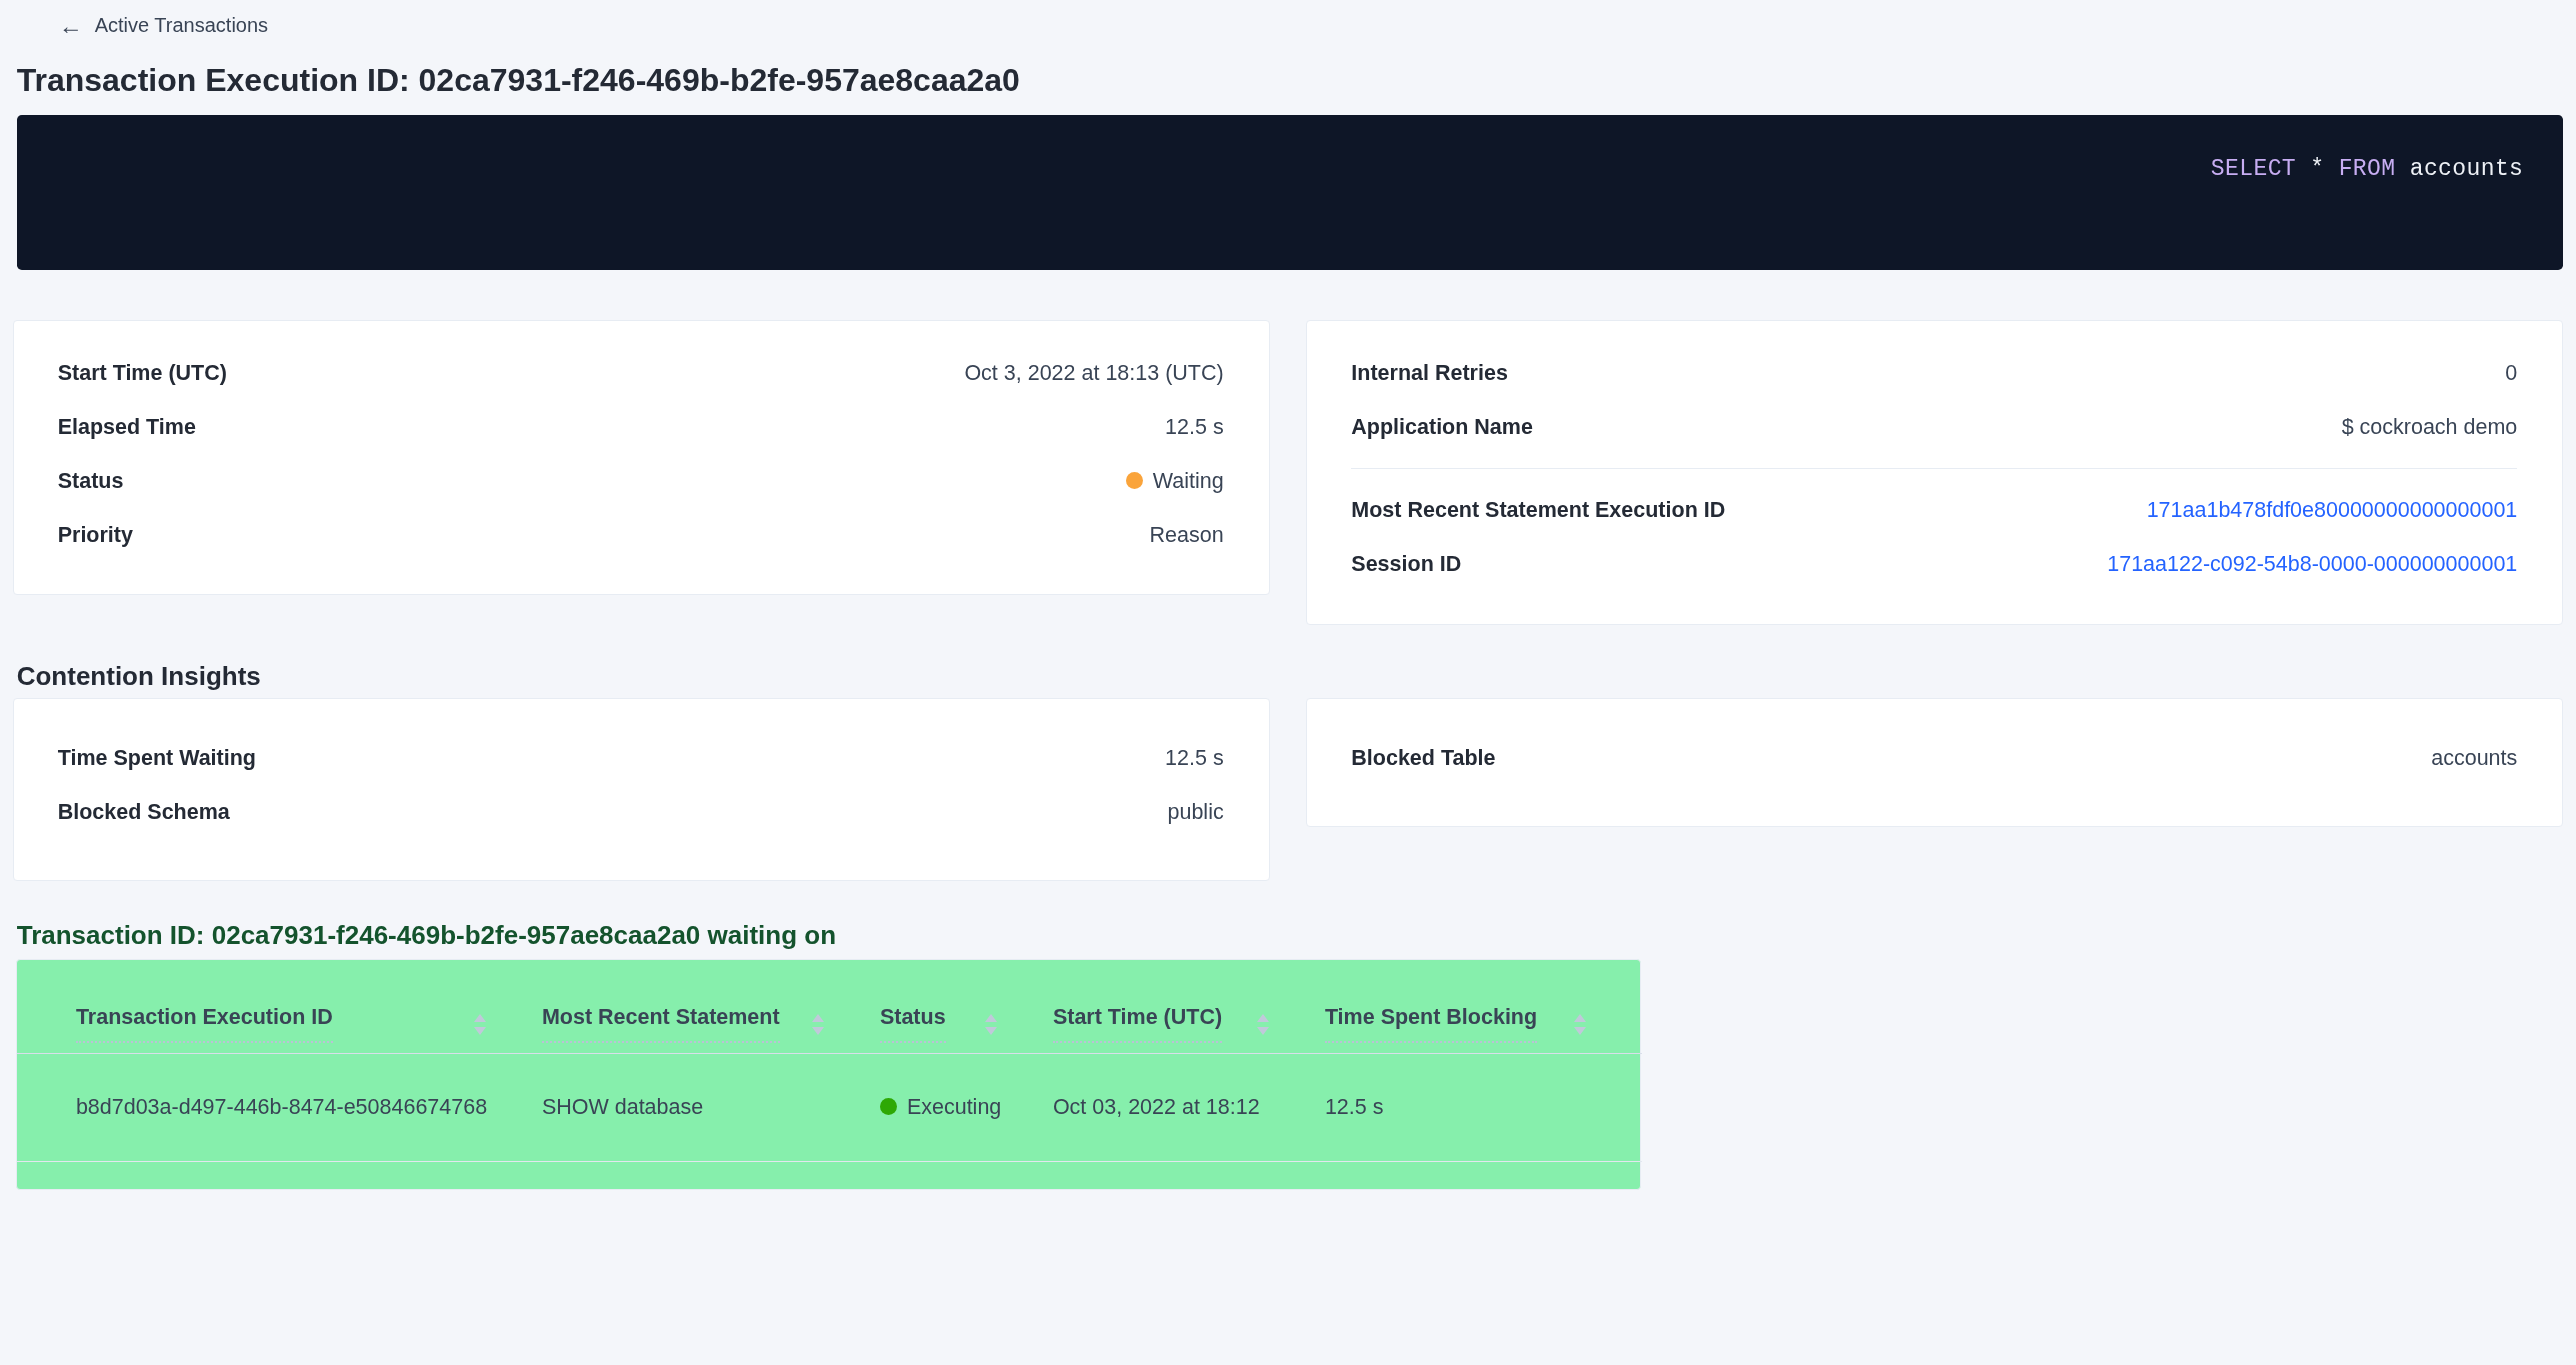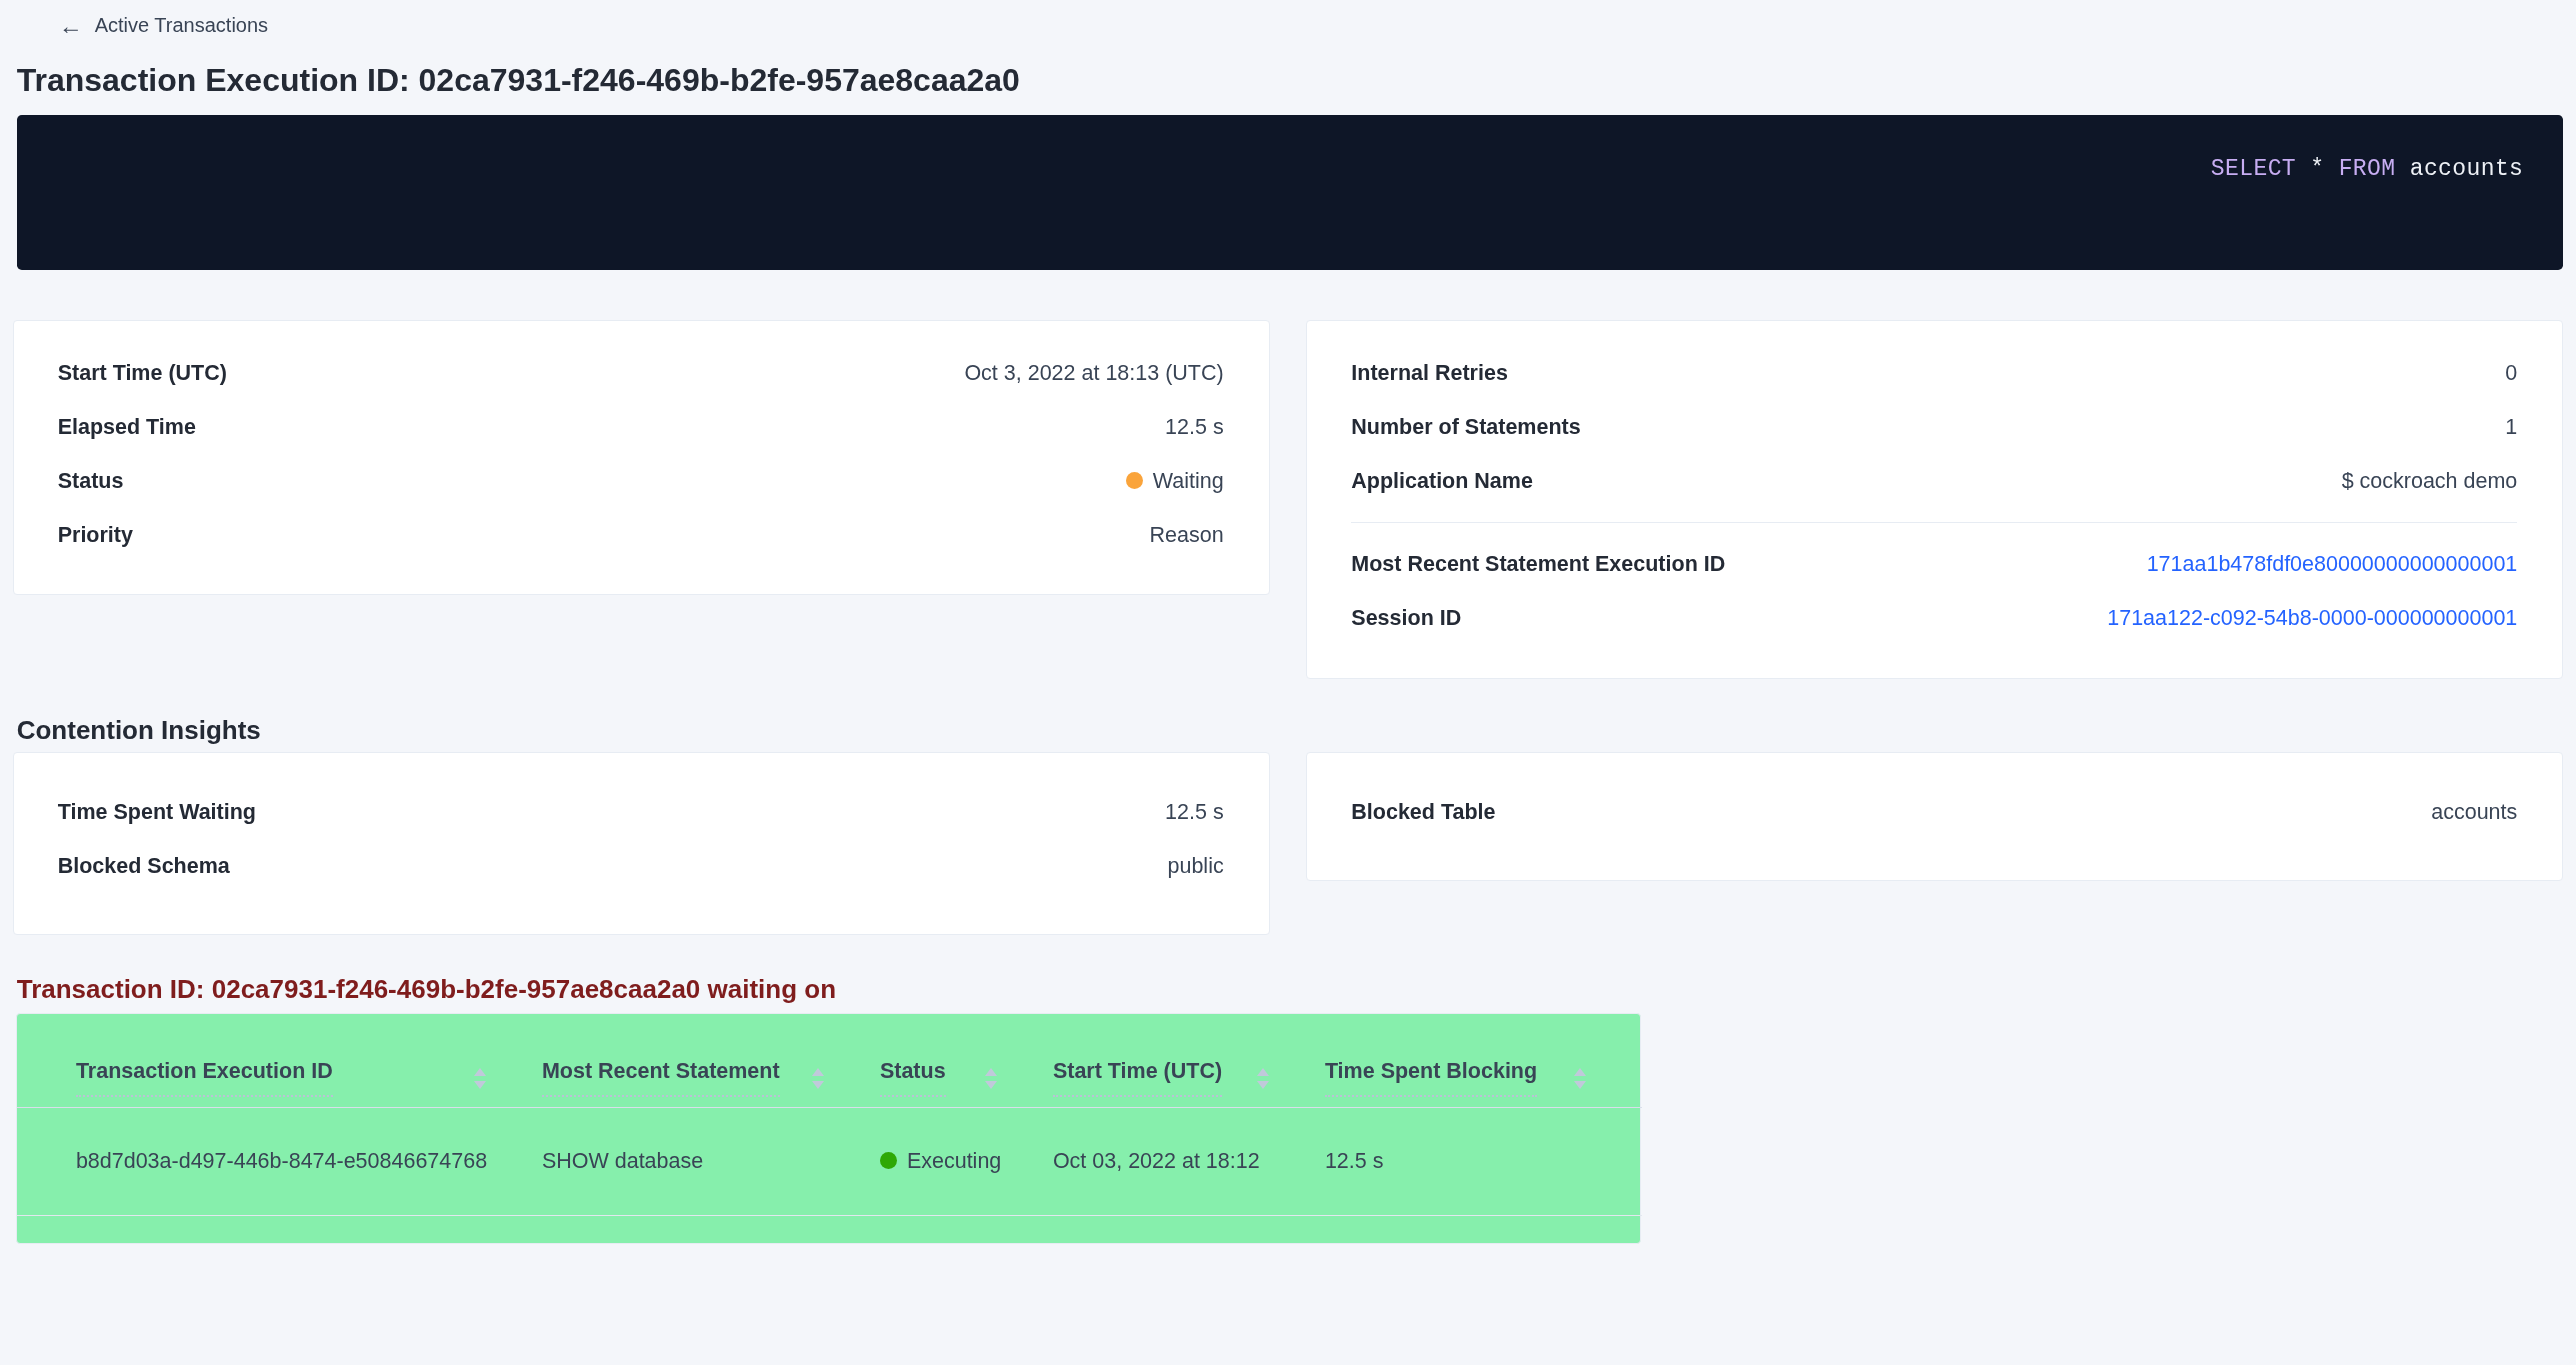--- a/index.html
+++ b/index.html
@@ -55,21 +55,21 @@
   }
 
   .section-title {
     margin: 35px 0 0 4px;
     font-size: 26px; line-height: 32px; font-weight: 700; color: #242a35;
   }
   .cards-row-2 { display: flex; justify-content: space-between; margin-top: 6.4px; align-items: flex-start; }
 
   .waiting-title {
     margin: 38px 0 0 4px;
-    font-size: 26px; line-height: 32px; font-weight: 700; color: #7f1d1d;
+    font-size: 26px; line-height: 32px; font-weight: 700; color: #14532d;
   }
 
   
   .table-card {
     margin: 8px 0 0 3.2px; width: 1625px;
     background: #86efac; border: 0.8px solid #e7ecf3; border-radius: 4px;
     padding-bottom: 27px;
   }
   table { width: 100%; border-collapse: collapse; table-layout: fixed; }
   thead th {
@@ -129,24 +129,20 @@
       <div class="info-row">
         <span class="info-label">Priority</span>
         <span class="info-value">Reason</span>
       </div>
     </div>
 
     <div class="card">
       <div class="info-row">
         <span class="info-label">Internal Retries</span>
         <span class="info-value">0</span>
-      </div>
-      <div class="info-row">
-        <span class="info-label">Number of Statements</span>
-        <span class="info-value">1</span>
       </div>
       <div class="info-row">
         <span class="info-label">Application Name</span>
         <span class="info-value">$ cockroach demo</span>
       </div>
       <div class="divider"></div>
       <div class="info-row">
         <span class="info-label">Most Recent Statement Execution ID</span>
         <span class="info-value link-value">171aa1b478fdf0e80000000000000001</span>
       </div>

